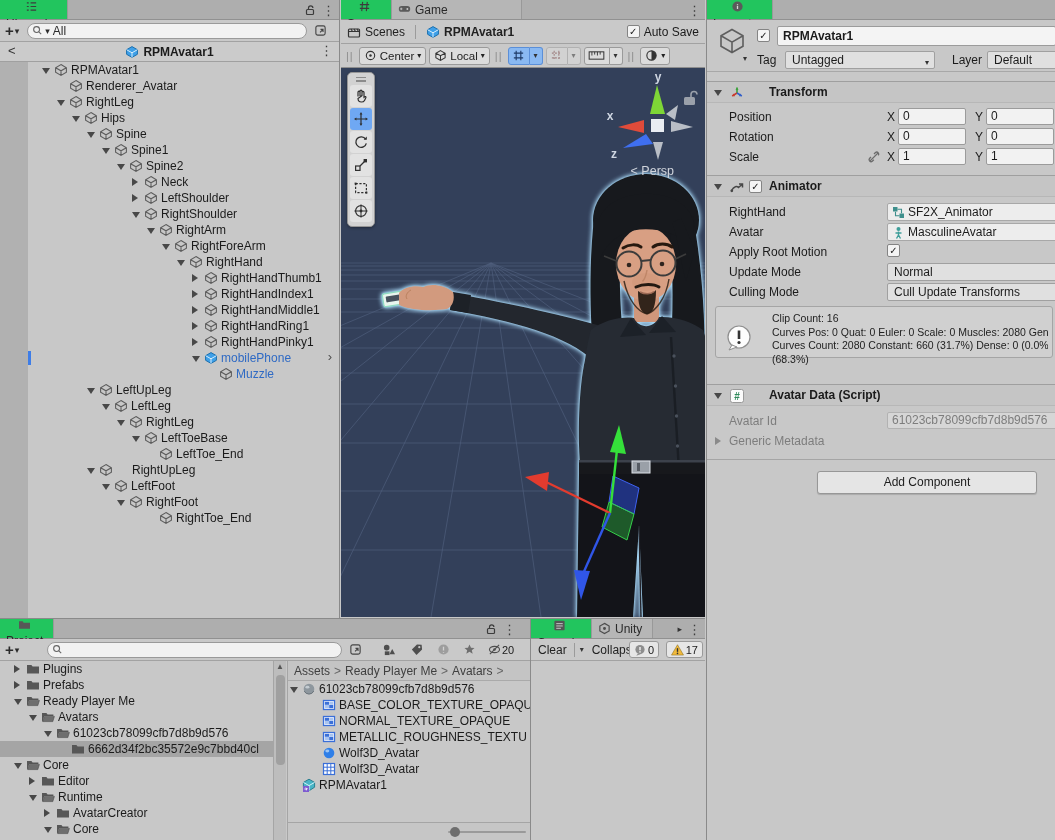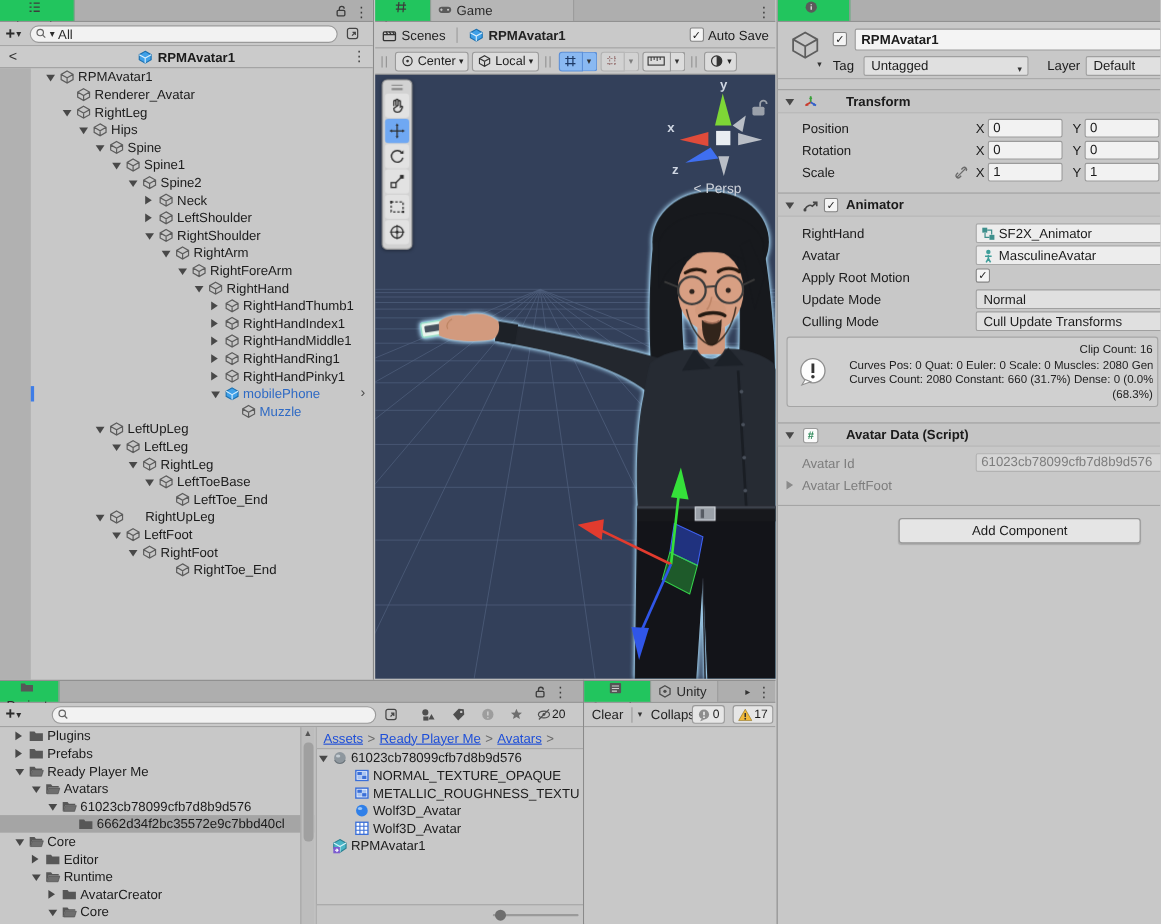--- a/index.html
+++ b/index.html
@@ -93,35 +93,35 @@
   .comp-head .cico { position:absolute; left:22px; top:3px; width:16px; height:16px; }
   .comp-head .ctitle { position:absolute; left:62px; top:3px; font-weight:bold; }
   .comp-head .ccbx { position:absolute; left:42px; top:4px; }
   .prow { position:relative; height:20px; }
   .prow .plab { position:absolute; left:22px; top:3px; }
   .prow .gray { color:#7d7d7d; }
   .axfield { position:absolute; top:1px; height:17px; background:#f2f2f2; border:1px solid #9b9b9b; border-radius:2px; padding:0 4px; line-height:15px; }
   .axlab { position:absolute; top:3px; color:#1b1b1b; }
   .objfield { position:absolute; left:180px; top:1px; width:200px; height:18px; background:#ededed; border:1px solid #a8a8a8; border-radius:2px; display:flex; align-items:center; gap:3px; padding:0 4px; overflow:hidden; }
   .objfield .fico { display:inline-flex; width:13px; height:13px; flex:none; }
-  .helpbox { position:absolute; left:8px; top:0; width:338px; height:64px; background:#d0d0d0; border:1px solid #a5a5a5; border-radius:3px;text-align:right; }
+  .helpbox { position:absolute; left:8px; top:0; width:338px; height:52px; background:#d0d0d0; border:1px solid #a5a5a5; border-radius:3px; }
   .helpbox .hico { position:absolute; left:8px; top:16px; width:30px; height:30px; }
   .helpbox .htxt { position:absolute; left:56px; top:5px; right:4px; font-size:10.5px; line-height:13.5px; color:#222; }
   .helpbox .htxt div { white-space:nowrap; overflow:hidden; }
   .addcomp { position:absolute; left:110px; width:220px; height:23px; background:#e5e5e5; border:1px solid #979797; border-radius:3px; text-align:center; line-height:21px; color:#1c1c1c; box-shadow:0 1px 1px rgba(0,0,0,.15); }
 
   
   #project .split { position:absolute; top:42px; left:0; right:0; bottom:0; }
   #p-tree { position:absolute; left:0; top:0; width:286px; bottom:0; overflow:hidden; }
   #p-scroll { position:absolute; left:273px; top:0; width:13px; bottom:0; background:#bdbdbd; border-left:1px solid #a5a5a5; }
   #p-scroll .sb-up { position:absolute; top:1px; left:2px; font-size:8px; color:#555; }
   #p-scroll .sb-thumb { position:absolute; left:2px; top:14px; width:9px; height:90px; background:#a0a0a0; border-radius:4px; }
   #assets { position:absolute; left:287px; top:0; width:243px; bottom:0; border-left:1px solid #a5a5a5; }
   .crumbbar { position:relative; height:20px; background:#c4c4c4; border-bottom:1px solid #aaa; display:flex; align-items:center; gap:4px; padding:0 6px; }
-  .crumb { color:#1d4ed8;text-decoration:underline; }
+  .crumb { color:#404040; }
   .crumbsep { color:#666; }
   #a-list { position:absolute; left:0; top:20px; right:0; bottom:18px; }
   .a-footer { position:absolute; left:0; bottom:0; right:0; height:18px; background:#c6c6c6; border-top:1px solid #a5a5a5; }
   .zoomslider { position:absolute; right:4px; top:8px; width:78px; height:2px; background:#9a9a9a; border-radius:1px; }
   .zoomknob { position:absolute; left:2px; top:-4px; width:10px; height:10px; border-radius:50%; background:#6e6e6e; }
 
   
   #console .ctool { height:22px; background:#c9c9c9; border-bottom:1px solid #a2a2a2; display:flex; align-items:center; padding:0 2px; position:relative; }
   .cflat { padding:0 5px; color:#222; }
   .ccaret { font-size:8px; color:#333; padding:0 3px; }
@@ -894,21 +894,21 @@
               <text x="8" y="11.5" font-size="10" font-weight="bold" fill="#2f8a5a" text-anchor="middle">#</text>
             </svg></span>
         <span class="ctitle">Avatar Data (Script)</span>
       </div>
       <div class="prow" style="margin-top:5px">
         <span class="plab gray">Avatar Id</span>
         <span class="axfield" style="left:180px; width:200px; background:#d6d6d6; border-color:#b2b2b2; color:#7d7d7d;">61023cb78099cfb7d8b9d576</span>
       </div>
       <div class="prow">
         <span class="fold right" style="left:8px; top:6px; border-left-color:#8a8a8a"></span>
-        <span class="plab gray">Avatar LeftFoot</span>
+        <span class="plab gray">Generic Metadata</span>
       </div>
     </div>
 
     <div style="position:relative; border-top:1px solid #a5a5a5; margin-top:8px; height:50px;">
       <div class="addcomp" style="top:11px">Add Component</div>
     </div>
   </section>
 
   <section id="project">
     <div class="tabstrip">
@@ -1112,20 +1112,32 @@
             <div class="trow">
               <span class="fold down" style="left:2px"></span>
               <span class="ticon" style="left:14px">
                 <svg viewBox="0 0 14 14" width="14" height="14">
                   <circle cx="7" cy="7" r="5.3" fill="#8e979e"></circle>
                   <ellipse cx="5.4" cy="5.2" rx="2" ry="1.4" fill="#c4ccd2"></ellipse>
                   <path d="M2.2 9a5.3 5.3 0 0 0 9.6 0" fill="none" stroke="#6c757c" stroke-width="1"></path>
                 </svg>
               </span>
               <span class="tlabel" style="left:31px">61023cb78099cfb7d8b9d576</span>
+            </div>
+            <div class="trow">
+              <span class="ticon" style="left:34px">
+                <svg viewBox="0 0 14 14" width="14" height="14">
+                  <rect x="1.5" y="2.5" width="11" height="9" fill="#fff" stroke="#3a6fd8" stroke-width="1.3"></rect>
+                  <rect x="2.8" y="3.8" width="4.2" height="3" fill="#3a6fd8"></rect>
+                  <rect x="7.2" y="7" width="4" height="3.2" fill="#3a6fd8"></rect>
+                  <rect x="7.2" y="3.8" width="4" height="3" fill="#a9c4f0"></rect>
+                  <rect x="2.8" y="7" width="4.2" height="3.2" fill="#a9c4f0"></rect>
+                </svg>
+              </span>
+              <span class="tlabel" style="left:51px">BASE_COLOR_TEXTURE_OPAQU</span>
             </div>
             <div class="trow">
               <span class="ticon" style="left:34px">
                 <svg viewBox="0 0 14 14" width="14" height="14">
                   <rect x="1.5" y="2.5" width="11" height="9" fill="#fff" stroke="#3a6fd8" stroke-width="1.3"></rect>
                   <rect x="2.8" y="3.8" width="4.2" height="3" fill="#3a6fd8"></rect>
                   <rect x="7.2" y="7" width="4" height="3.2" fill="#3a6fd8"></rect>
                   <rect x="7.2" y="3.8" width="4" height="3" fill="#a9c4f0"></rect>
                   <rect x="2.8" y="7" width="4.2" height="3.2" fill="#a9c4f0"></rect>
                 </svg>

